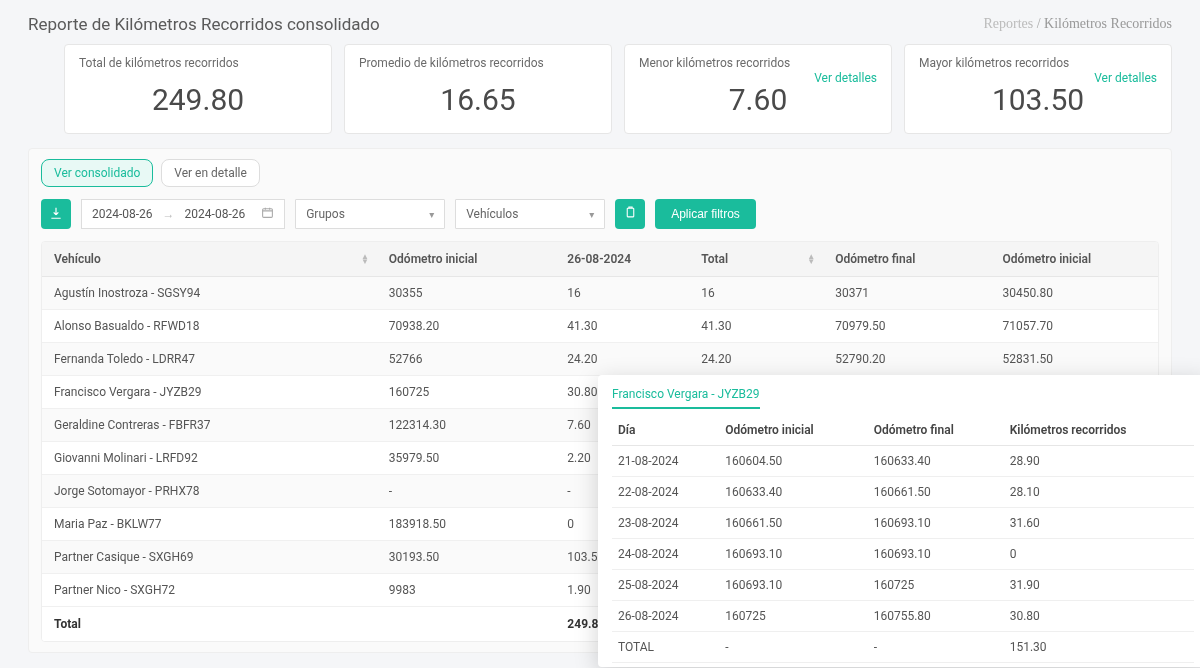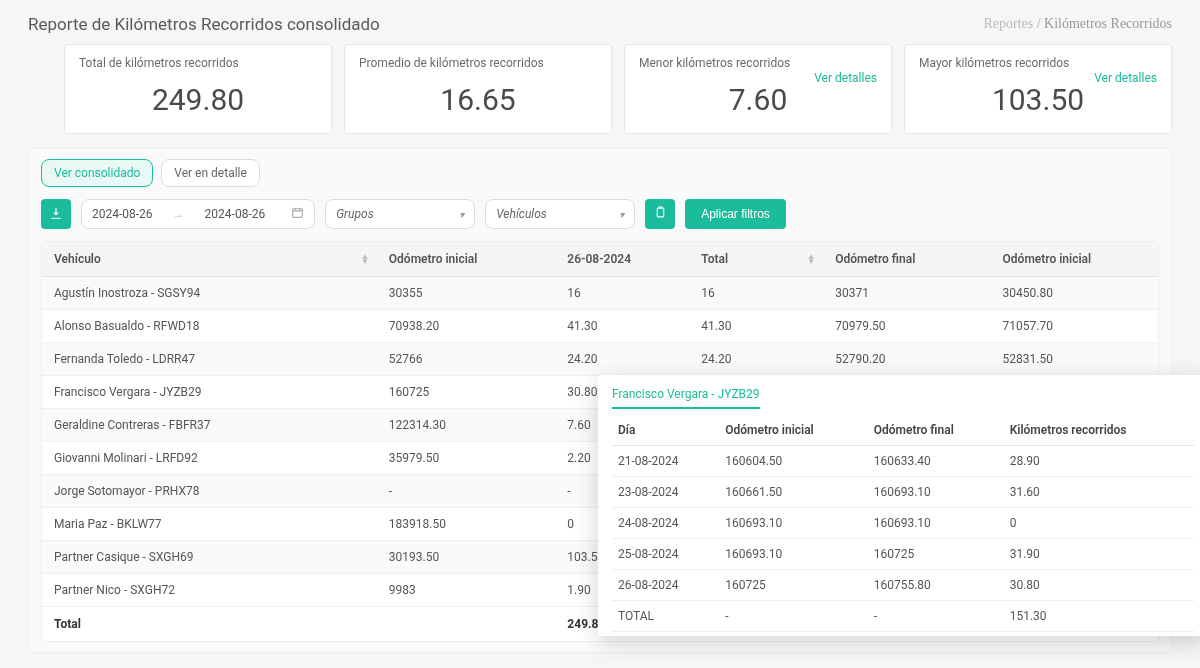--- a/index.html
+++ b/index.html
@@ -14,24 +14,24 @@
   .card { background: #fff; border: 1px solid #e6e6e6; border-radius: 4px; padding: 10px 14px 16px; flex: 1; position: relative; }
   .card-label { font-size: 12px; color: #6b6b6b; margin-bottom: 12px; display: inline-block; }
   .card-link { position: absolute; top: 26px; right: 14px; color: #1abc9c; font-size: 12px; cursor: pointer; }
   .card-value { font-size: 30px; font-weight: 400; color: #4a4a4a; text-align: center; }
   .main-panel { background: #fafafa; border: 1px solid #eee; border-radius: 4px; padding: 10px 12px; }
   .tabs { display: flex; gap: 8px; margin-bottom: 12px; }
   .tab { background: #fff; border: 1px solid #ddd; border-radius: 8px; padding: 6px 12px; font-size: 12px; color: #666; cursor: pointer; }
   .tab.active { border-color: #1abc9c; color: #1abc9c; background: #e8f9f5; }
   .filters { display: flex; gap: 10px; align-items: center; margin-bottom: 12px; }
   .icon-btn { width: 30px; height: 30px; background: #1abc9c; border-radius: 4px; display: flex; align-items: center; justify-content: center; color: #fff; cursor: pointer; }
-  .date-range { background: #fff; border: 1px solid #ddd; border-radius: 8px; height: 30px; display: flex; align-items: center; padding: 0 10px; gap: 20px; font-size: 12px; color: #555; }
+  .date-range { background: #fff; border: 1px solid #ddd; border-radius: 0; height: 30px; display: flex; align-items: center; padding: 0 10px; gap: 10px; font-size: 12px; color: #555; }
   .date-arrow { color: #bbb; }
   .cal-icon { color: #aaa; margin-left: 6px; }
-  .select { background: #fff; border: 1px solid #ddd; border-radius: 8px; height: 30px; display: flex; align-items: center; justify-content: space-between; padding: 0 10px; font-size: 12px; color: #666; width: 150px; cursor: pointer; font-style: italic; }
+  .select { background: #fff; border: 1px solid #ddd; border-radius: 1px; height: 30px; display: flex; align-items: center; justify-content: space-between; padding: 0 10px; font-size: 12px; color: #666; width: 150px; cursor: pointer; }
   .chev { color: #999; font-size: 10px; }
   .apply-btn { background: #1abc9c; color: #fff; border: none; border-radius: 4px; height: 30px; padding: 0 16px; font-size: 12px; cursor: pointer; }
   .table-wrap { background: #fff; border: 1px solid #eee; border-radius: 4px; overflow: hidden; }
   table { width: 100%; border-collapse: collapse; font-size: 12px; }
   thead th { background: #f5f5f5; text-align: left; padding: 10px 12px; font-weight: 600; color: #555; border-bottom: 1px solid #e6e6e6; position: relative; }
   .sort-icons { position: absolute; right: 8px; top: 50%; transform: translateY(-50%); display: flex; flex-direction: column; line-height: 5px; font-size: 8px; color: #bbb; }
   tbody td { padding: 9px 12px; border-bottom: 1px solid #f0f0f0; color: #555; }
   tbody tr:nth-child(odd) { background: #fafafa; }
   tfoot td { padding: 10px 12px; font-weight: 700; color: #333; background: #fff; }
   .popup { position: absolute; top: 375px; left: 598px; width: 610px; background: #fff; border-radius: 4px; box-shadow: 0 6px 24px rgba(0,0,0,0.18); padding: 10px 14px 4px; font-size: 12px; }
@@ -245,20 +245,26 @@
         </tr>
       </thead>
       <tbody id="popup-tbody">
           <tr>
             <td>21-08-2024</td>
             <td>160604.50</td>
             <td>160633.40</td>
             <td>28.90</td>
           </tr>
           <tr>
+            <td>22-08-2024</td>
+            <td>160633.40</td>
+            <td>160661.50</td>
+            <td>28.10</td>
+          </tr>
+          <tr>
             <td>23-08-2024</td>
             <td>160661.50</td>
             <td>160693.10</td>
             <td>31.60</td>
           </tr>
           <tr>
             <td>24-08-2024</td>
             <td>160693.10</td>
             <td>160693.10</td>
             <td>0</td>

